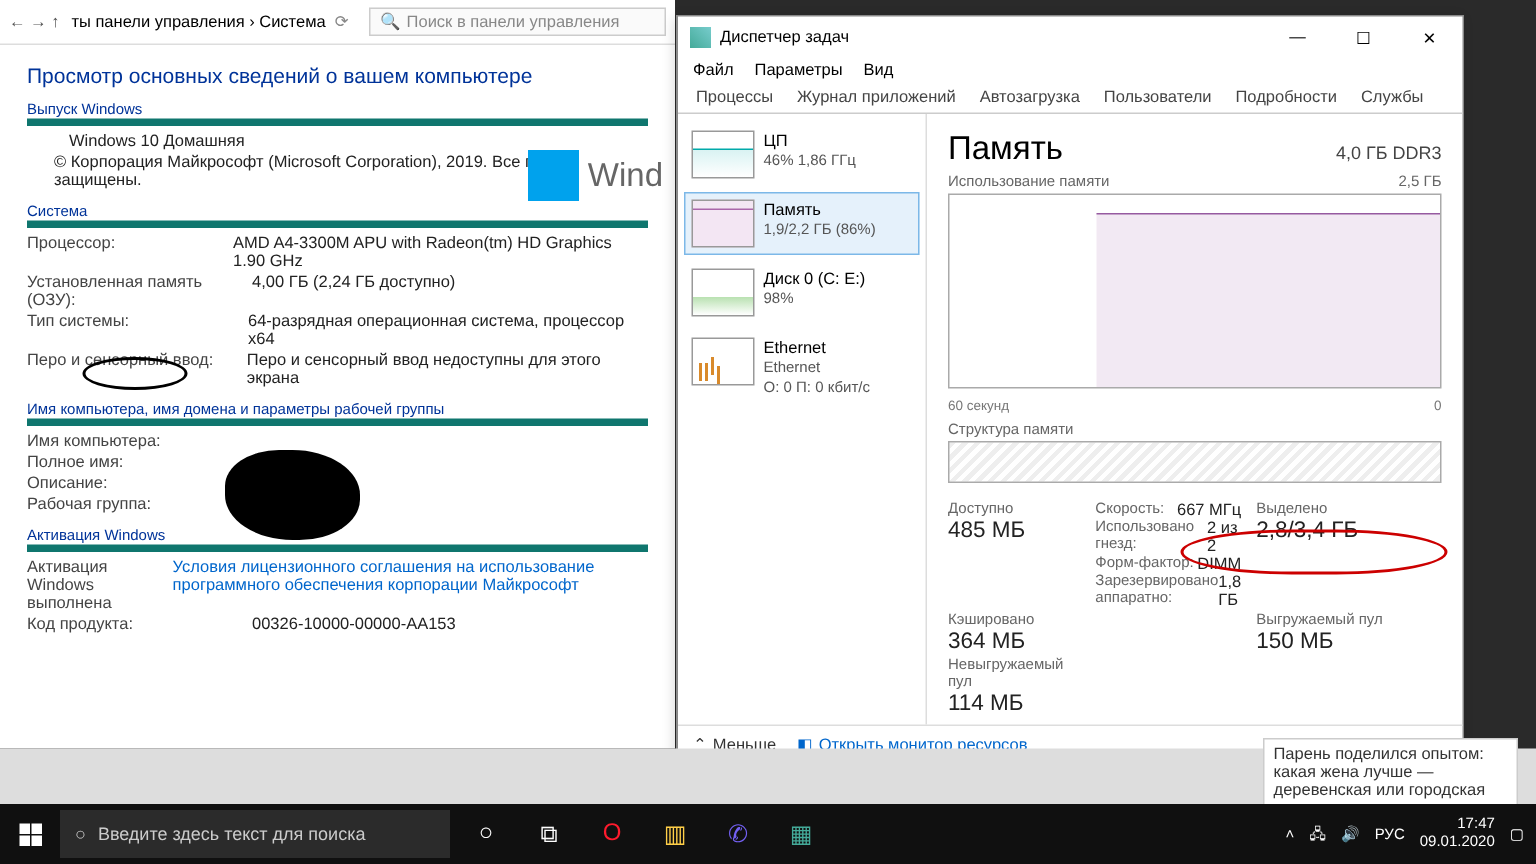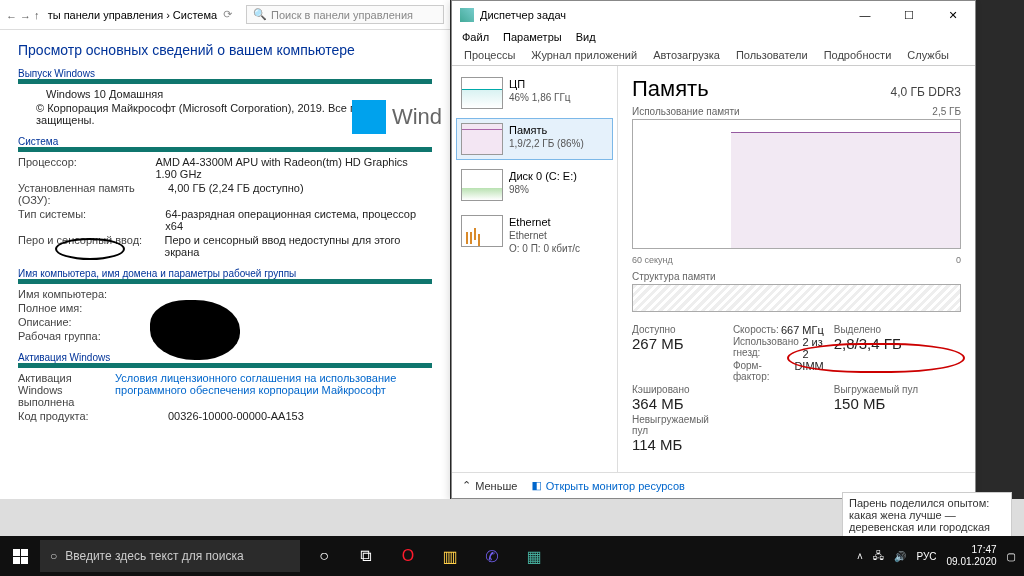--- a/index.html
+++ b/index.html
@@ -18,21 +18,21 @@
 .syswin .lbl { width: 150px; color: #444; }
 .syswin .val { color: #222; }
 .syswin .link { color: #0066cc; }
 .syswin .winlogo { position: absolute; right: 8px; top: 100px; display:flex; align-items:center; gap:6px;}
 .syswin .winlogo .sq { width:34px; height:34px; background:#00a2ed; }
 .syswin .winlogo .txt { font-size: 22px; color:#666; }
 .blob { position:absolute; left:150px; top:300px; width:90px; height:60px; background:#000; border-radius:40% 50% 45% 50%; }
 .circ { position:absolute; left:55px; top:238px; width:70px; height:22px; border:2px solid #000; border-radius:50%; }
 
 
-.tm { position:absolute; left:451px; top:0; width:525px; height:499px; background:#fff; border:1px solid #888; box-shadow:-2px 2px 8px rgba(0,0,0,.15); display:flex; flex-direction:column;}
+.tm { position:absolute; left:451px; top:10px; width:525px; height:499px; background:#fff; border:1px solid #888; box-shadow:-2px 2px 8px rgba(0,0,0,.15); display:flex; flex-direction:column;}
 .tm .titlebar { height:28px; display:flex; align-items:center; padding:0 0 0 8px; }
 .tm .titlebar .ticon { width:14px; height:14px; background:linear-gradient(45deg,#4a9,#7cc); margin-right:6px;}
 .tm .titlebar .ttl { flex:1; font-size:11px; }
 .tm .winbtns { display:flex; }
 .tm .winbtns div { width:44px; height:28px; display:flex; align-items:center; justify-content:center; font-size:11px; }
 .tm .menu { display:flex; gap:14px; padding:2px 10px; font-size:11px; }
 .tm .tabs { display:flex; border-bottom:1px solid #ccc; padding:0 4px; font-size:11px; }
 .tm .tab { padding:4px 8px; color:#444;}
 .tm .tab.active { border:1px solid #ccc; border-bottom:1px solid #fff; background:#fff; margin-bottom:-1px; color:#000;}
 .tm .content { flex:1; display:flex; }
@@ -230,35 +230,39 @@
         </div>
       <div class="glabel">
           <span class="axis">60 секунд</span>
           <span class="axis">0</span>
         </div>
       <div class="structlbl">Структура памяти</div>
       <div class="struct"></div>
       <div class="stats">
         <div>
             <div class="k">Доступно</div>
-            <div class="v">267 МБ</div>
+            <div class="v">485 МБ</div>
           </div>
         <div>
           <div class="pair">
               <span class="sk">Скорость:</span>
               <span class="sv">667 МГц</span>
             </div>
           <div class="pair">
               <span class="sk">Использовано гнезд:</span>
               <span class="sv">2 из 2</span>
             </div>
           <div class="pair">
               <span class="sk">Форм-фактор:</span>
               <span class="sv">DIMM</span>
             </div>
+          <div class="pair">
+              <span class="sk">Зарезервировано аппаратно:</span>
+              <span class="sv">1,8 ГБ</span>
+            </div>
         </div>
         <div>
             <div class="k">Выделено</div>
             <div class="v">2,8/3,4 ГБ</div>
           </div>
         <div>
             <div class="k">Кэшировано</div>
             <div class="v">364 МБ</div>
           </div>
         <div></div>

